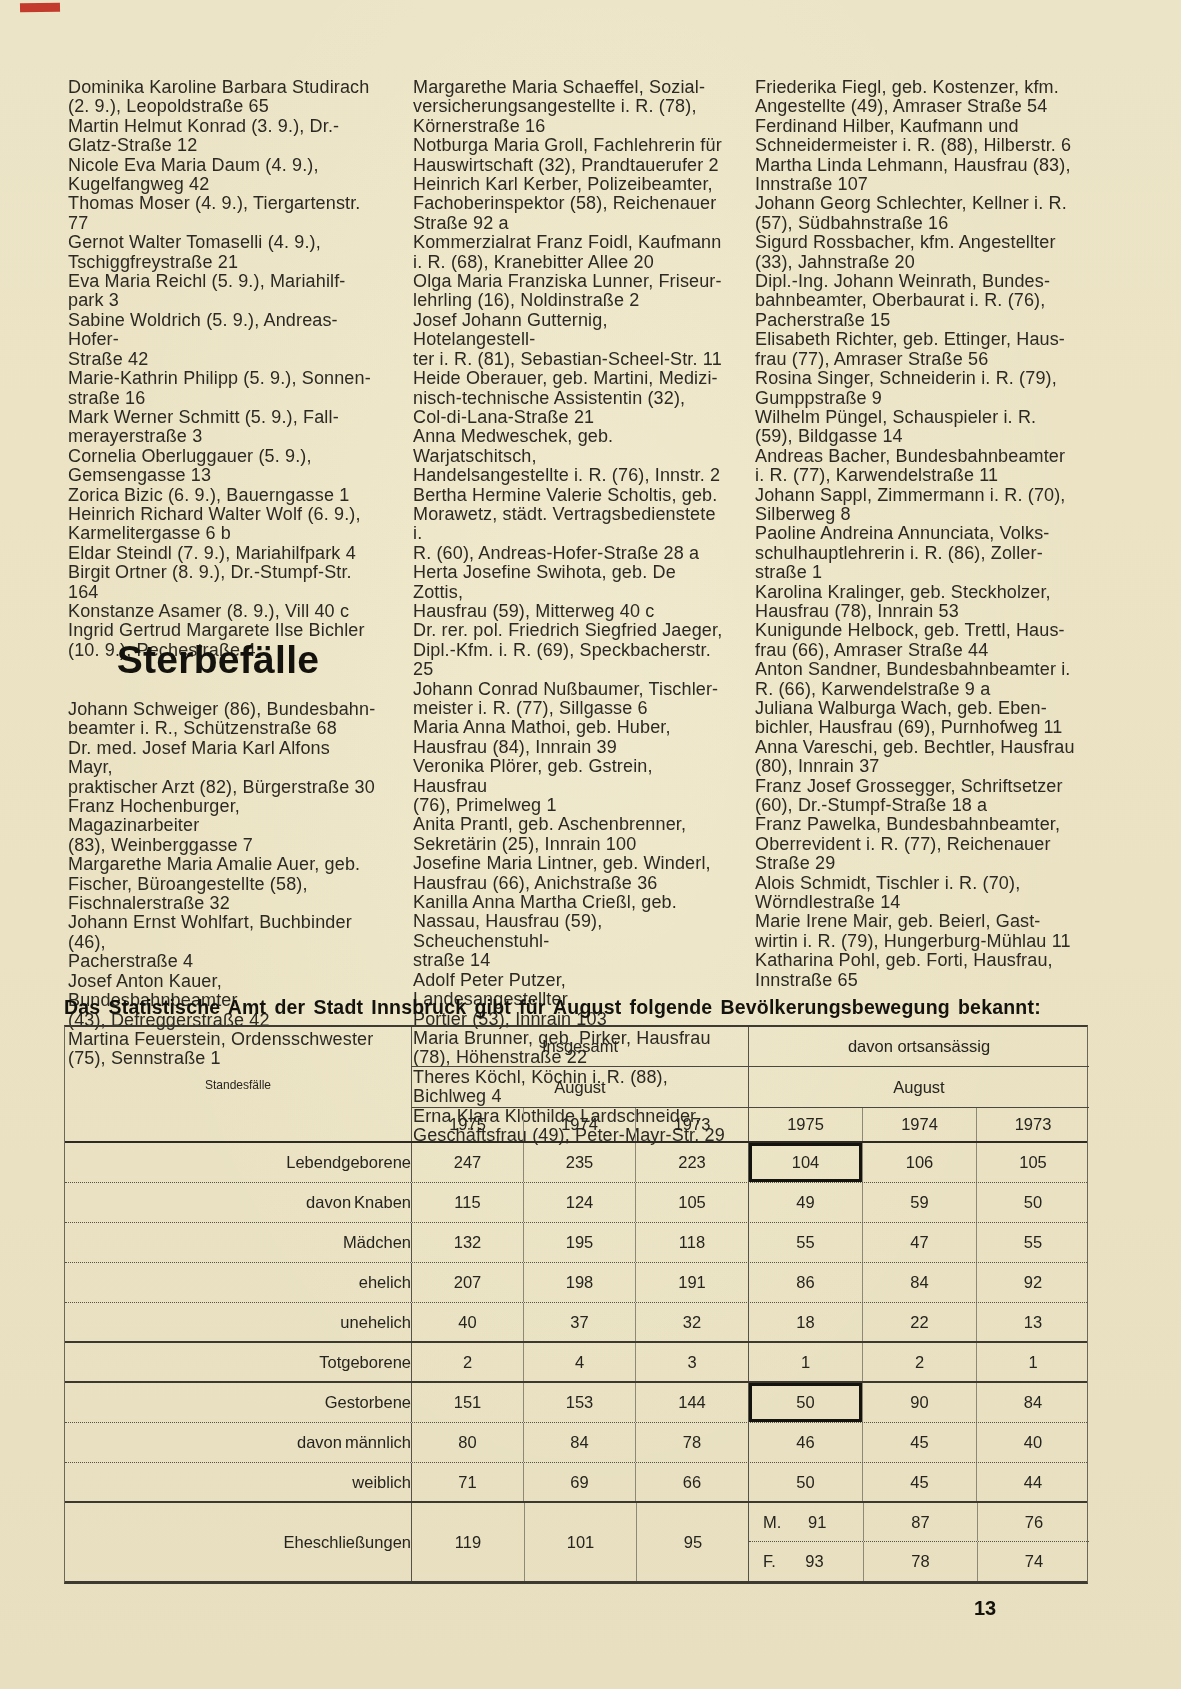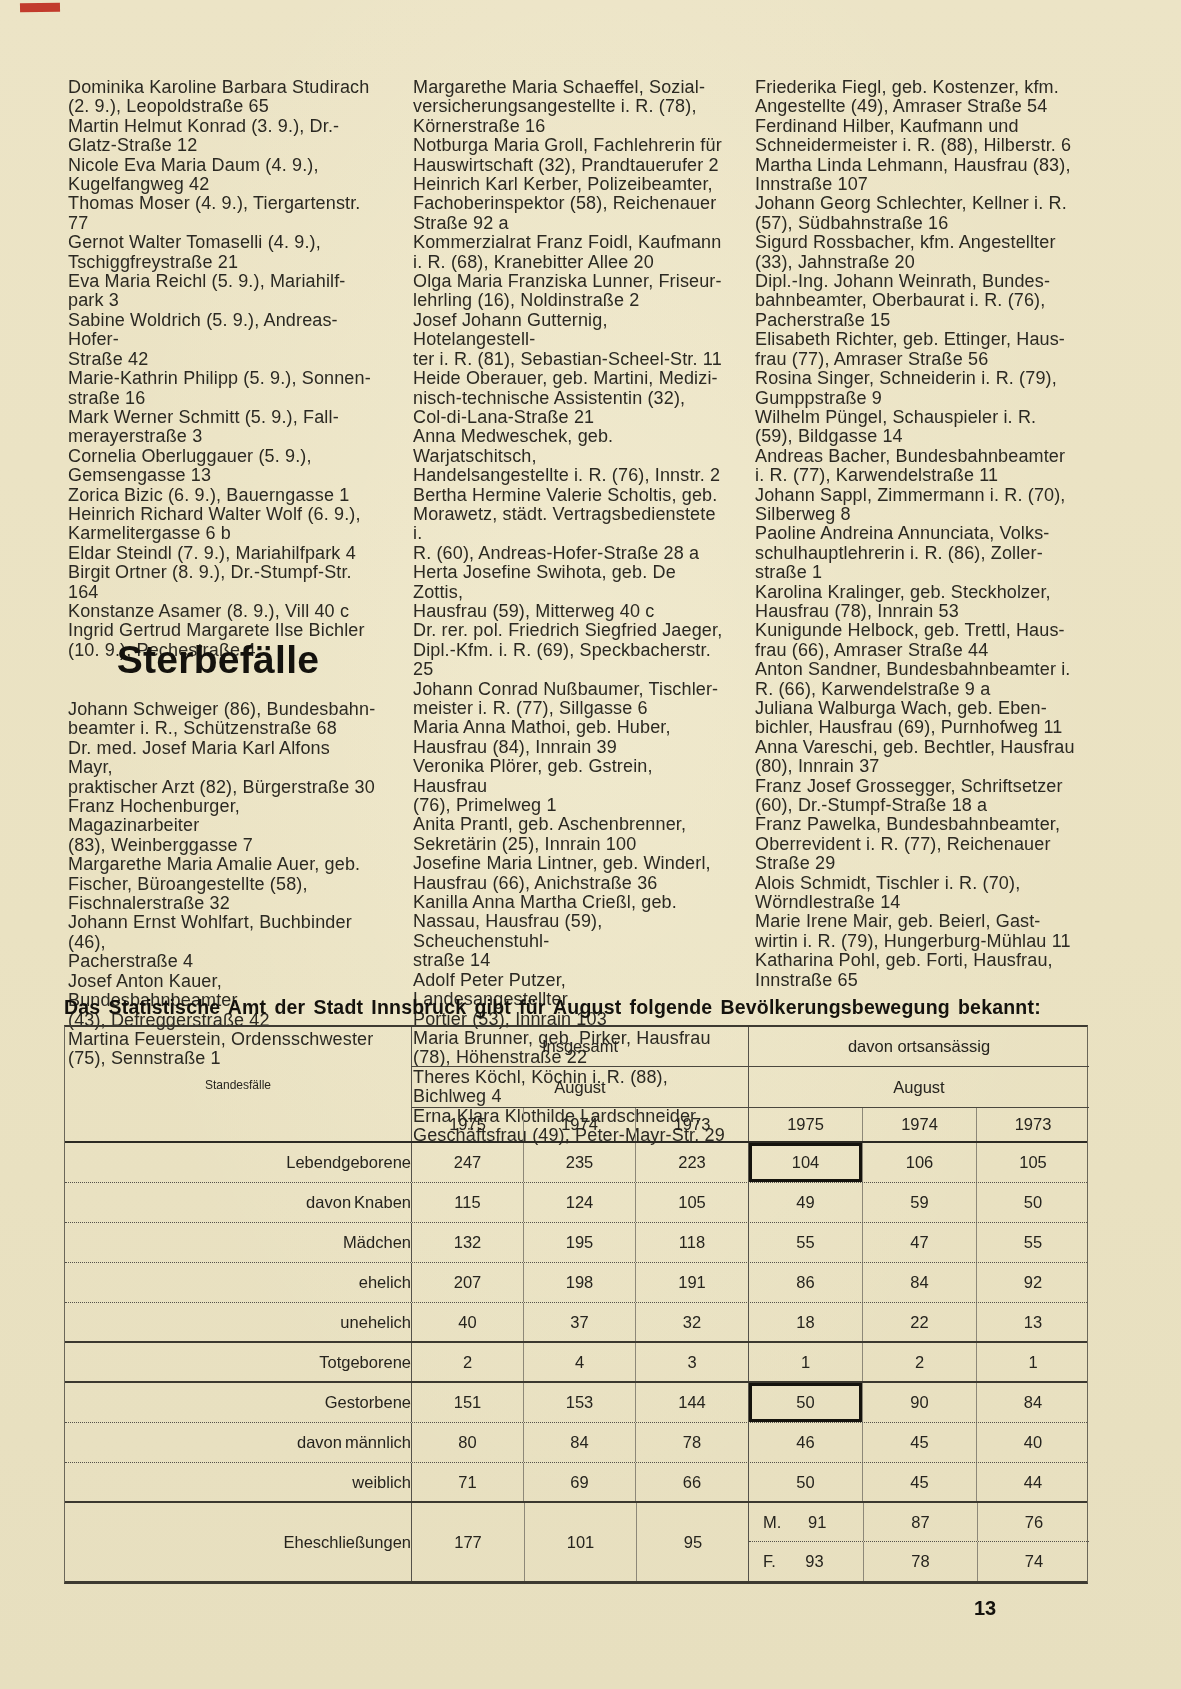--- a/index.html
+++ b/index.html
@@ -377,21 +377,21 @@
       <div class="c val grp-start">50</div>
       <div class="c val">45</div>
       <div class="c val">44</div>
     </div>
 
     <div class="trow r-ehe">
       <div class="c lab-col">
           <span>Eheschließungen</span>
         </div>
       <div class="ehe-left">
-        <div class="yc">177</div>
+        <div class="yc">119</div>
         <div class="yc">101</div>
         <div class="yc">95</div>
       </div>
       <div class="ehe-right">
         <div class="sub sub-m">
           <div class="yc mf">
               <span>M.</span>
               <span class="mf-val">91</span>
             </div>
           <div class="yc">87</div>

